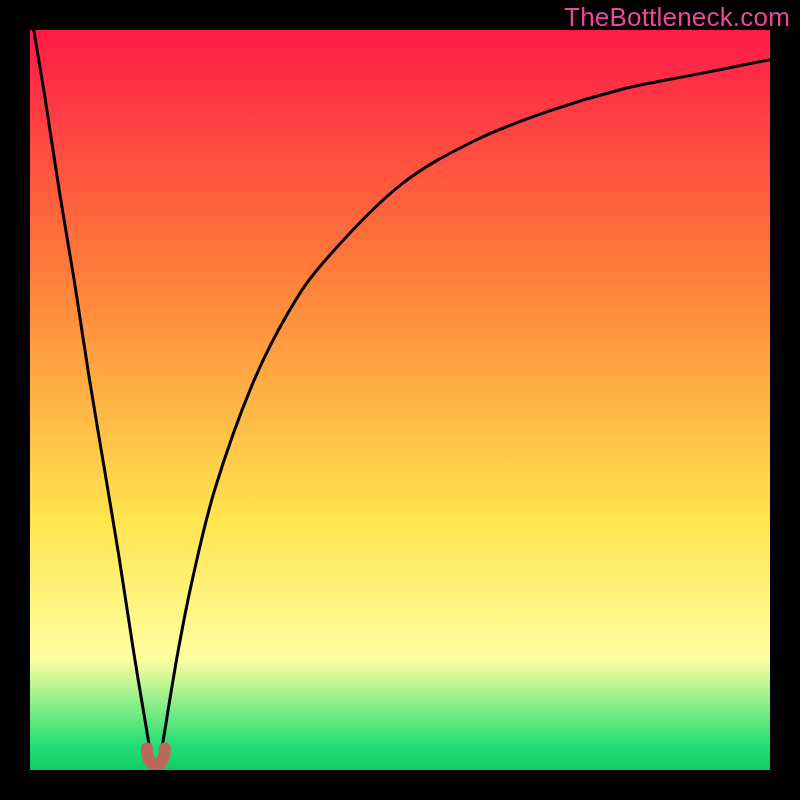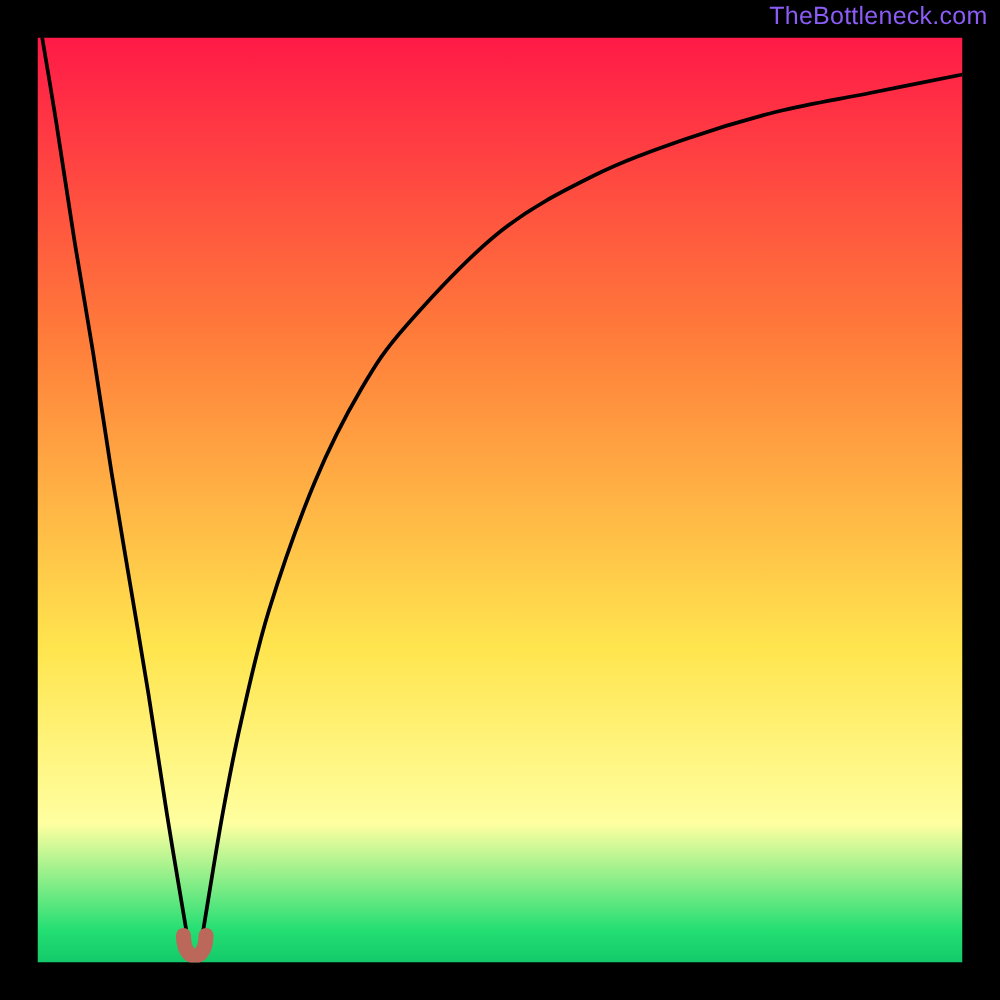--- a/index.html
+++ b/index.html
@@ -21,23 +21,23 @@
     left: 30px;
     top: 30px;
     width: 740px;
     height: 740px;
   }
   .watermark {
     position: absolute;
     top: 2px;
     right: 10px;
     font-family: Arial, Helvetica, sans-serif;
-    font-size: 20px;
+    font-size: 26px;
     font-weight: 500;
-    color: #8b5cf6;
+    color: #ec4899;
     letter-spacing: 0.2px;
   }
 </style>
 </head>
 <body>
 <div class="frame">
 
   <svg class="plot" viewBox="0 0 740 740" preserveAspectRatio="none">
     <defs>
       <linearGradient id="bg" x1="0" y1="0" x2="0" y2="1">

